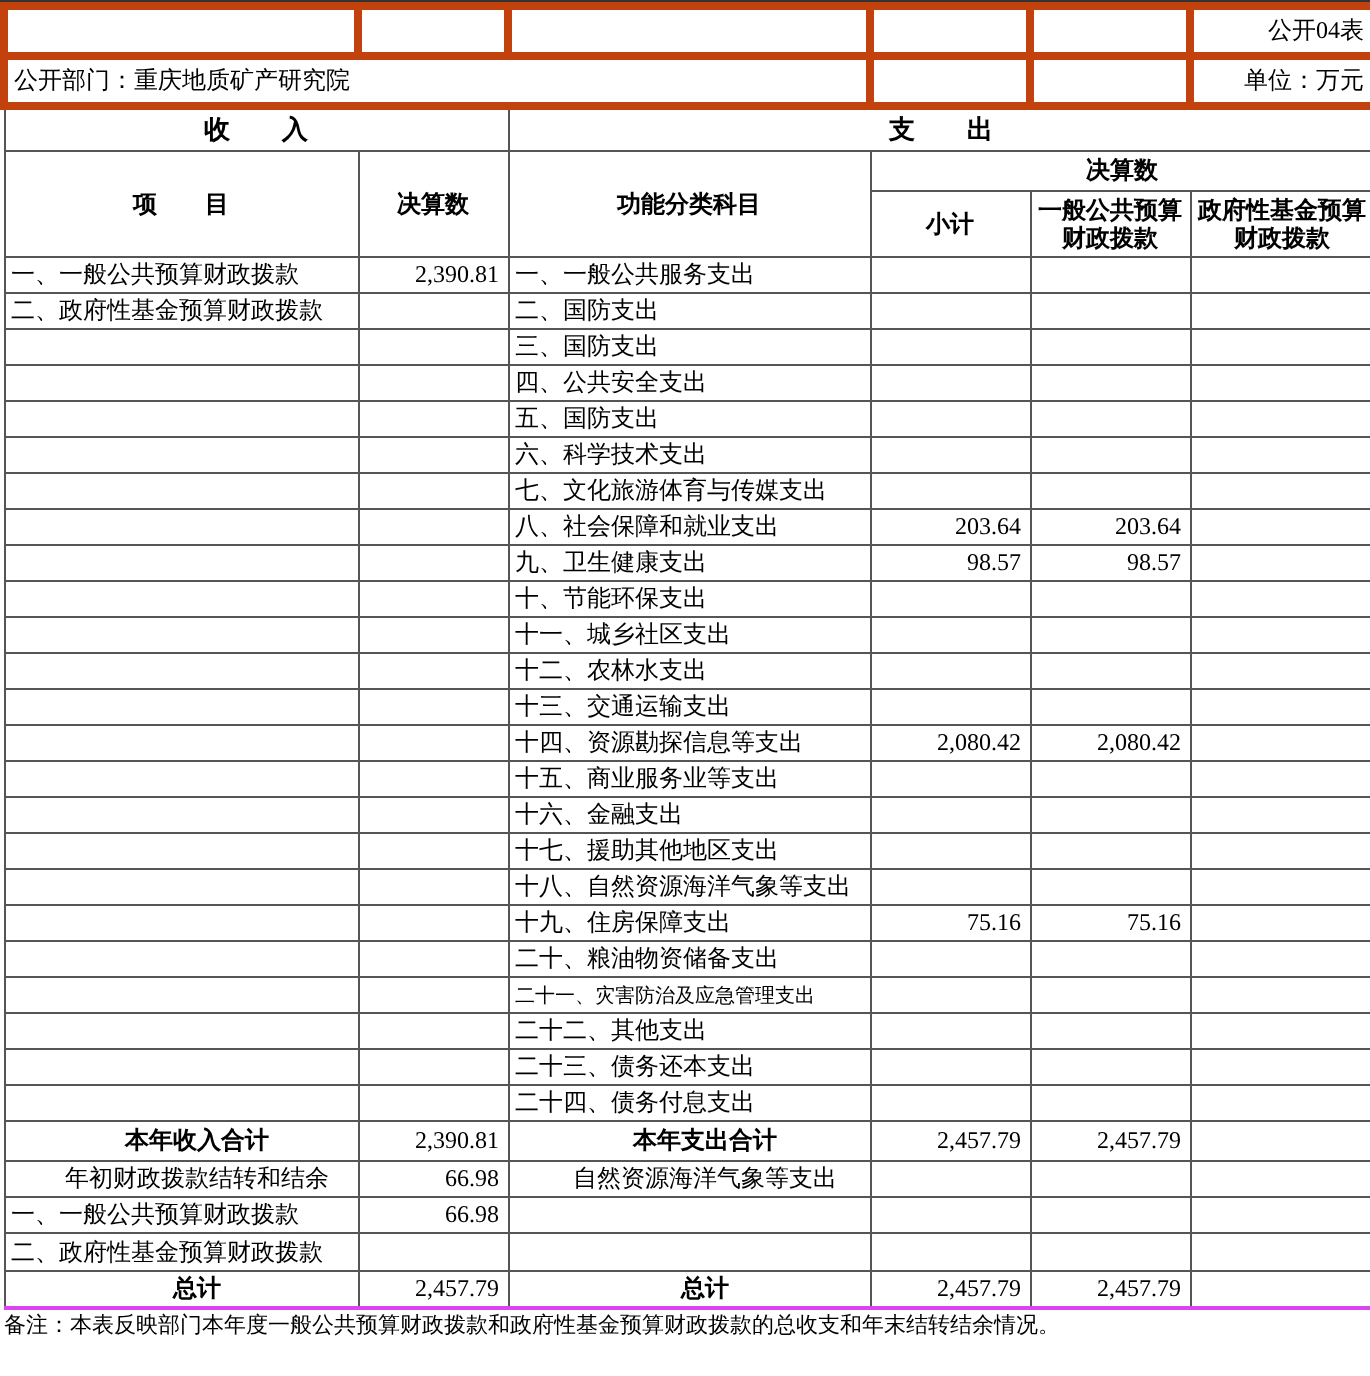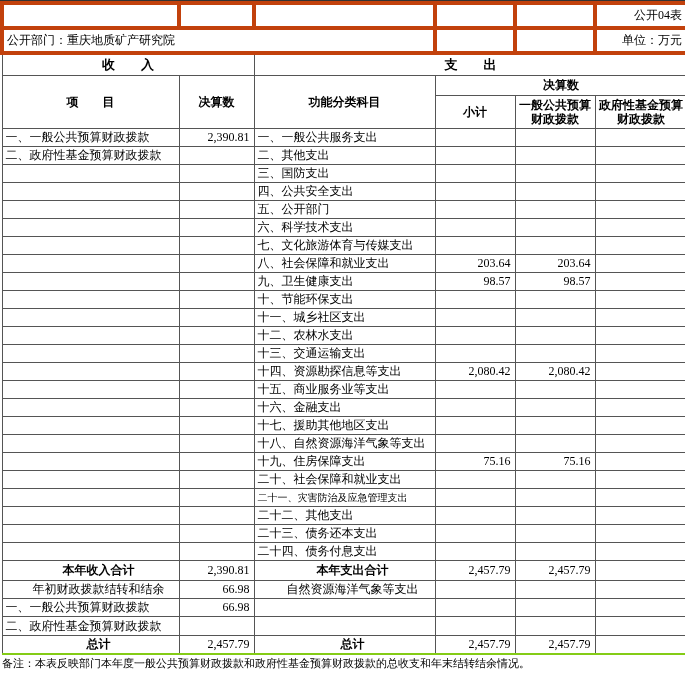--- a/index.html
+++ b/index.html
@@ -33,21 +33,21 @@
   }
   tr.hd1{height:20px;}
   tr.hd2 td{height:32px;white-space:normal;line-height:14px;}
   
   tbody td{border:1px solid #555;height:17px;}
   td.item{text-align:left;padding-left:3px;}
   td.num{text-align:right;padding-right:4px;}
   td.c{text-align:center;padding-left:16px;}
   td.b{font-weight:bold;}
   td.sm{font-size:10px;margin-left:48px;}
-  tr.last td{border-bottom:2px solid #84cc16;}
+  tr.last td{border-bottom:2px solid #d946ef;}
   .note{
     font-size:11px;line-height:15px;padding:1px 0 0 2px;
     white-space:nowrap;
   }
   .r{text-align:right;padding-right:3px;}
   .l{text-align:left;padding-left:3px;}
 </style>
 </head>
 <body>
 
@@ -104,21 +104,21 @@
           <td class="item">一、一般公共预算财政拨款</td>
           <td class="num">2,390.81</td>
           <td class="item">一、一般公共服务支出</td>
           <td class="num"></td>
           <td class="num"></td>
           <td class="num"></td>
         </tr>
         <tr>
           <td class="item">二、政府性基金预算财政拨款</td>
           <td class="num"></td>
-          <td class="item">二、其他支出</td>
+          <td class="item">二、国防支出</td>
           <td class="num"></td>
           <td class="num"></td>
           <td class="num"></td>
         </tr>
         <tr>
           <td class="item"></td>
           <td class="num"></td>
           <td class="item">三、国防支出</td>
           <td class="num"></td>
           <td class="num"></td>
@@ -128,21 +128,21 @@
           <td class="item"></td>
           <td class="num"></td>
           <td class="item">四、公共安全支出</td>
           <td class="num"></td>
           <td class="num"></td>
           <td class="num"></td>
         </tr>
         <tr>
           <td class="item"></td>
           <td class="num"></td>
-          <td class="item">五、公开部门</td>
+          <td class="item">五、国防支出</td>
           <td class="num"></td>
           <td class="num"></td>
           <td class="num"></td>
         </tr>
         <tr>
           <td class="item"></td>
           <td class="num"></td>
           <td class="item">六、科学技术支出</td>
           <td class="num"></td>
           <td class="num"></td>
@@ -248,21 +248,21 @@
           <td class="item"></td>
           <td class="num"></td>
           <td class="item">十九、住房保障支出</td>
           <td class="num">75.16</td>
           <td class="num">75.16</td>
           <td class="num"></td>
         </tr>
         <tr>
           <td class="item"></td>
           <td class="num"></td>
-          <td class="item">二十、社会保障和就业支出</td>
+          <td class="item">二十、粮油物资储备支出</td>
           <td class="num"></td>
           <td class="num"></td>
           <td class="num"></td>
         </tr>
         <tr>
           <td class="item"></td>
           <td class="num"></td>
           <td class="item sm">二十一、灾害防治及应急管理支出</td>
           <td class="num"></td>
           <td class="num"></td>

